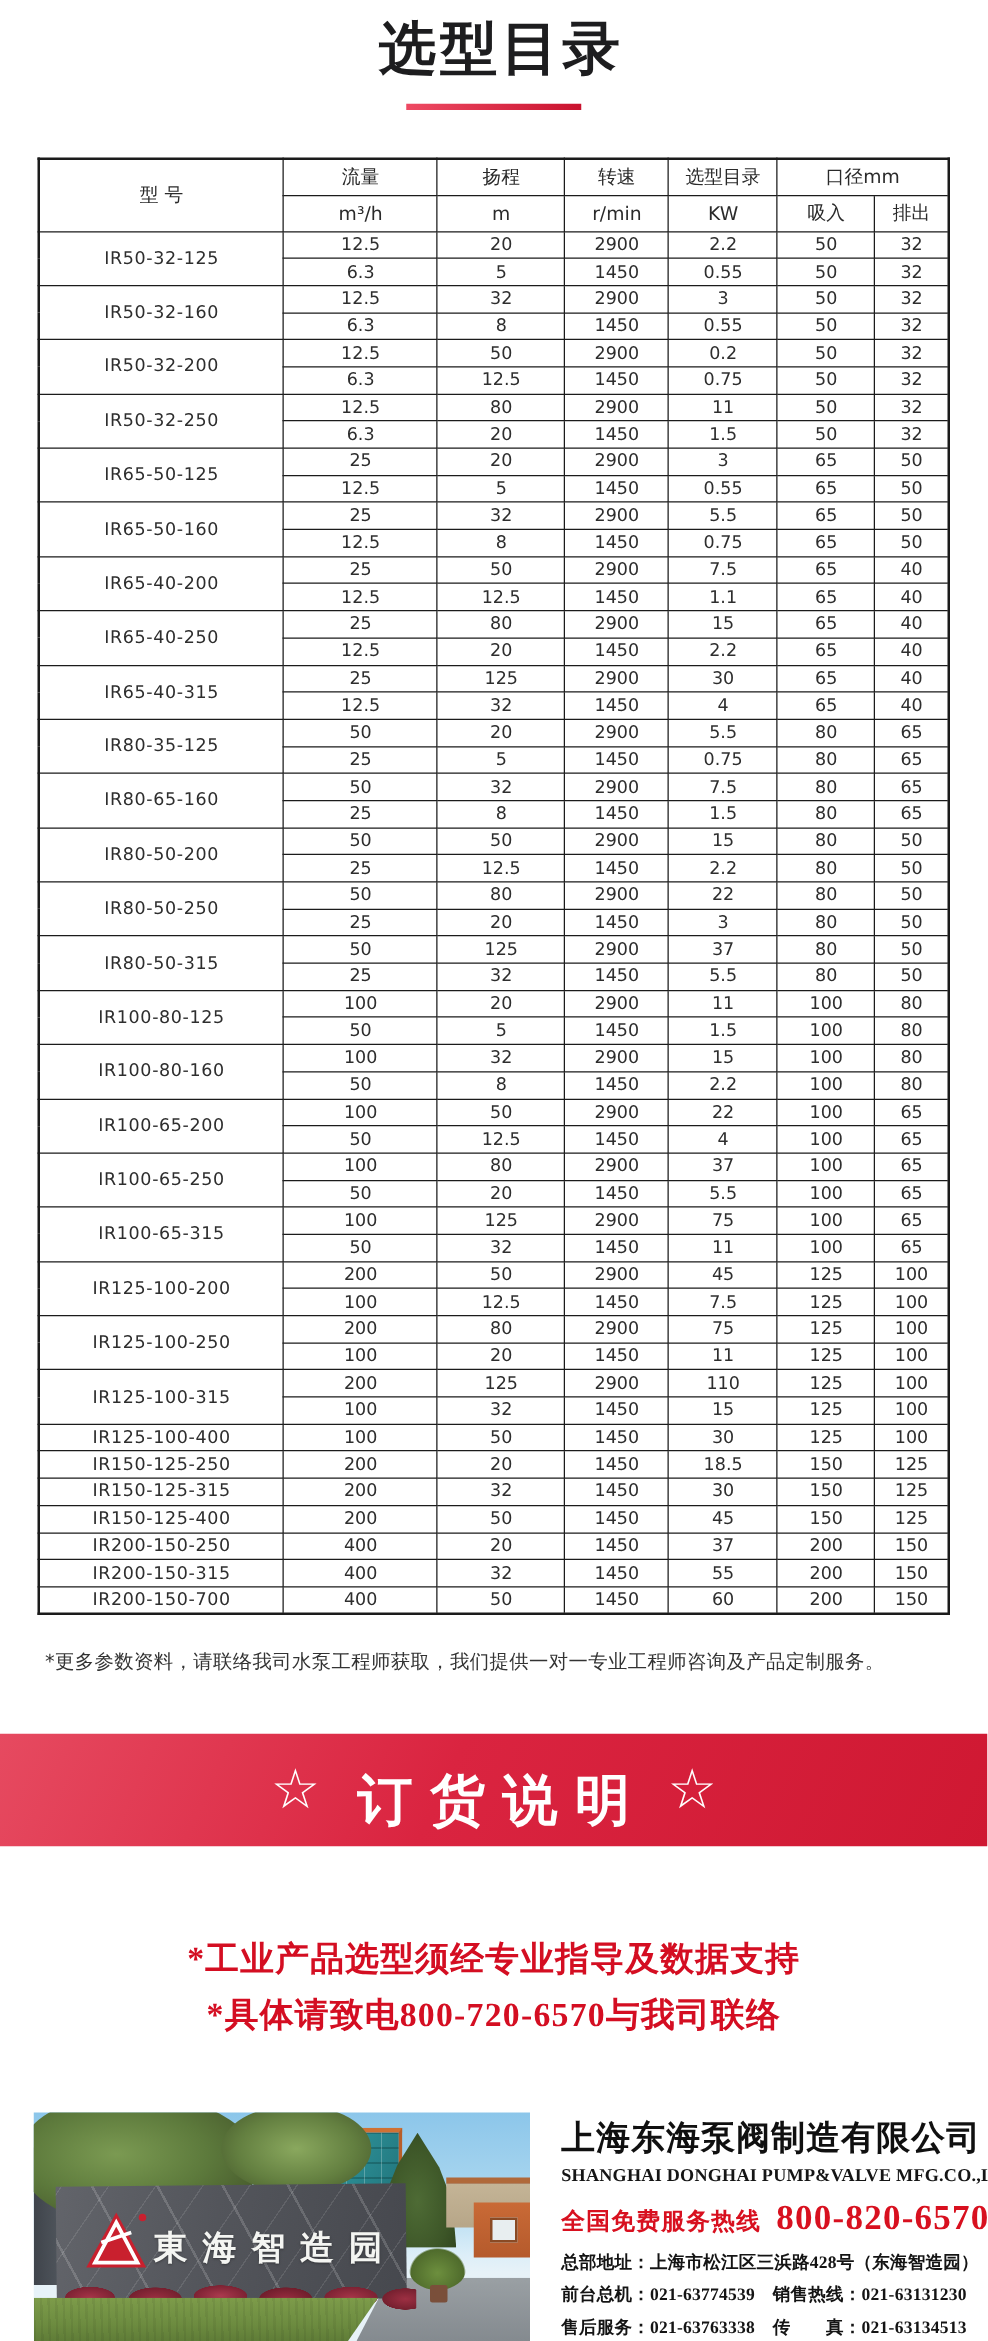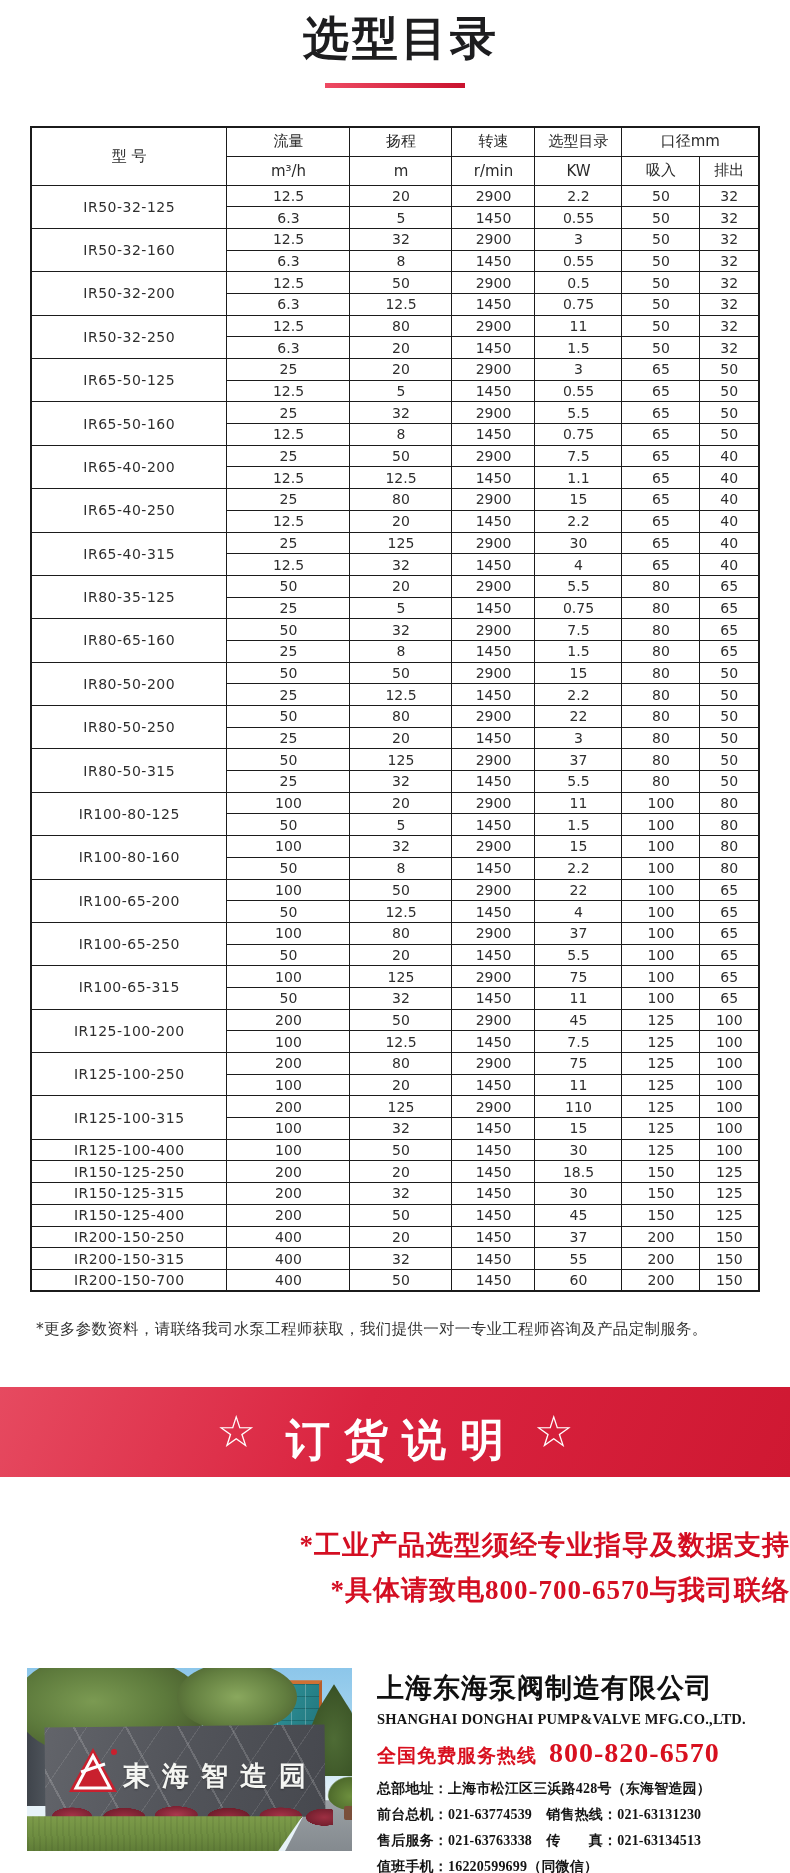--- a/index.html
+++ b/index.html
@@ -71,39 +71,39 @@
     color: #ffffff;
   }
   .order-banner .star { font-size: 44px; font-weight: 400; line-height: 1; }
   .order-banner .banner-text {
     font-size: 44px; font-weight: 800;
     letter-spacing: 14px; margin: 16px 16px 0 30px;
     font-family: Liberation Mono, monospace;
   }
 
   
-  .notices { margin-top: 46px; text-align: right; }
+  .notices { margin-top: 68px; text-align: center; }
   .notice-line {
     color: #d40e22;
     font-size: 27px;
     font-weight: 800;
     font-family: "Liberation Serif", serif;
     letter-spacing: 1px;
     line-height: 1.65;
   }
 
   
   .bottom {
     margin: 56px 26px 0 27px;
     display: flex;
     gap: 25px;
   }
   .photo {
     position: relative;
-    width: 325px; height: 183px;
+    width: 397px; height: 183px;
     overflow: hidden;
     background: linear-gradient(180deg, #8cc6ea 0%, #aed9f0 40%, #dceef8 62%, #e7f2f8 70%);
     flex: none;
     text-decoration: underline;
   }
   .photo * { position: absolute; }
   .ph-bldg-left { left:0; top:28px; width:34px; height:110px;
     background: linear-gradient(90deg,#3f444b,#5a6067); }
   .ph-tree-big { left:-10px; top:-14px; width:190px; height:105px;
     background: radial-gradient(ellipse at 40% 45%, #7b9a52 0%, #5d7a3c 45%, #46592c 80%);
@@ -260,21 +260,21 @@
         <td>1450</td>
         <td>0.55</td>
         <td>50</td>
         <td>32</td>
       </tr>
       <tr>
         <td class="model-cell" rowspan="2">IR50-32-200</td>
         <td>12.5</td>
         <td>50</td>
         <td>2900</td>
-        <td>0.5</td>
+        <td>0.2</td>
         <td>50</td>
         <td>32</td>
       </tr>
       <tr>
         <td>6.3</td>
         <td>12.5</td>
         <td>1450</td>
         <td>0.75</td>
         <td>50</td>
         <td>32</td>
@@ -671,21 +671,21 @@
 <p class="footnote">*更多参数资料，请联络我司水泵工程师获取，我们提供一对一专业工程师咨询及产品定制服务。</p>
 
 <div class="order-banner">
   <span class="star">☆</span>
   <span class="banner-text">订货说明</span>
   <span class="star">☆</span>
 </div>
 
 <div class="notices">
     <div class="notice-line">*工业产品选型须经专业指导及数据支持</div>
-    <div class="notice-line">*具体请致电800-700-6570与我司联络</div>
+    <div class="notice-line">*具体请致电800-720-6570与我司联络</div>
   </div>
 
 <div class="bottom">
 
   <div class="photo">
     <div class="ph-bldg-left"></div>
     <div class="ph-glass"></div>
     <div class="ph-tree-big"></div>
     <div class="ph-tree-mid"></div>
     <div class="ph-conifer"></div>

